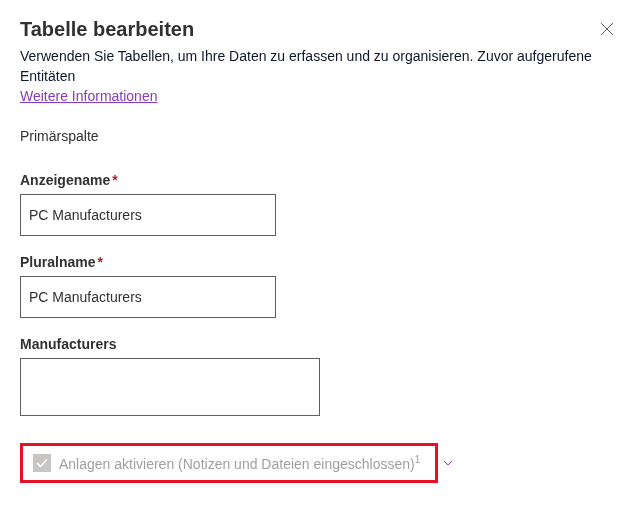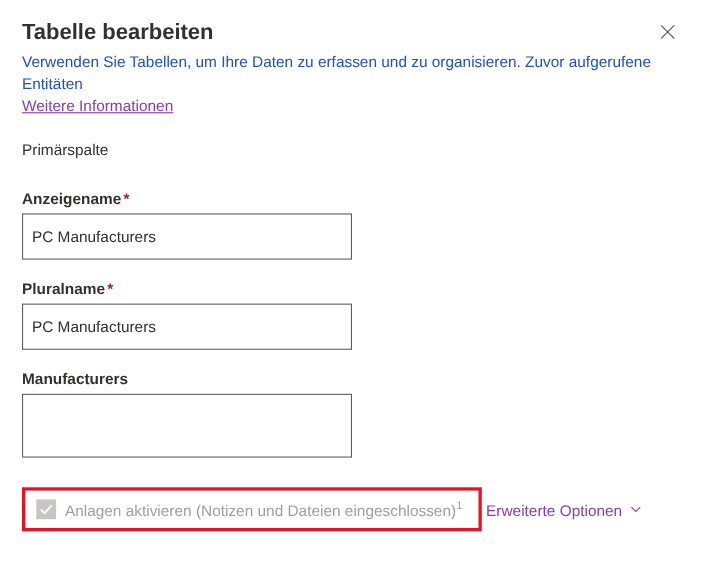--- a/index.html
+++ b/index.html
@@ -27,21 +27,21 @@
   .close-btn {
     background: none;
     border: none;
     cursor: pointer;
     padding: 4px;
     color: #605e5c;
     font-size: 16px;
     line-height: 1;
   }
   .subtitle {
-    color: #1d4ed8;
+    color: #0f172a;
     font-size: 14px;
     margin: 0 0 2px 0;
     line-height: 1.4;
   }
   .link {
     color: #8a3ab9;
     text-decoration: underline;
     cursor: pointer;
     font-size: 14px;
     display: inline-block;
@@ -70,21 +70,21 @@
     font-weight: 600;
     font-size: 14px;
     margin-bottom: 6px;
     display: block;
   }
   .required {
     color: #a4262c;
     margin-left: 2px;
   }
   .text-input {
-    width: 300px;
+    width: 256px;
     height: 32px;
     padding: 20px 8px;
     border: 1px solid #605e5c;
     font-size: 14px;
     font-family: inherit;
     color: #323130;
   }
   .textarea-input {
     width: 300px;
     height: 58px;
@@ -187,21 +187,20 @@
           <path d="M1 6 L4.5 9.5 L11 2.5" stroke="#ffffff" stroke-width="1.6" fill="none"></path>
         </svg>
     </div>
     <span class="checkbox-label">
       <span>Anlagen aktivieren (Notizen und Dateien eingeschlossen)</span><sup>1</sup>
     </span>
   </div>
 </div>
 
 <div class="adv-options">
-  <span>Erweiterte Optionen</span>
   <span class="chevron">
     <svg width="12" height="12" viewBox="0 0 12 12">
         <path d="M2 4 L6 8 L10 4" stroke="#8a3ab9" stroke-width="1" fill="none"></path>
       </svg>
   </span>
 </div>
 
 
 
 

